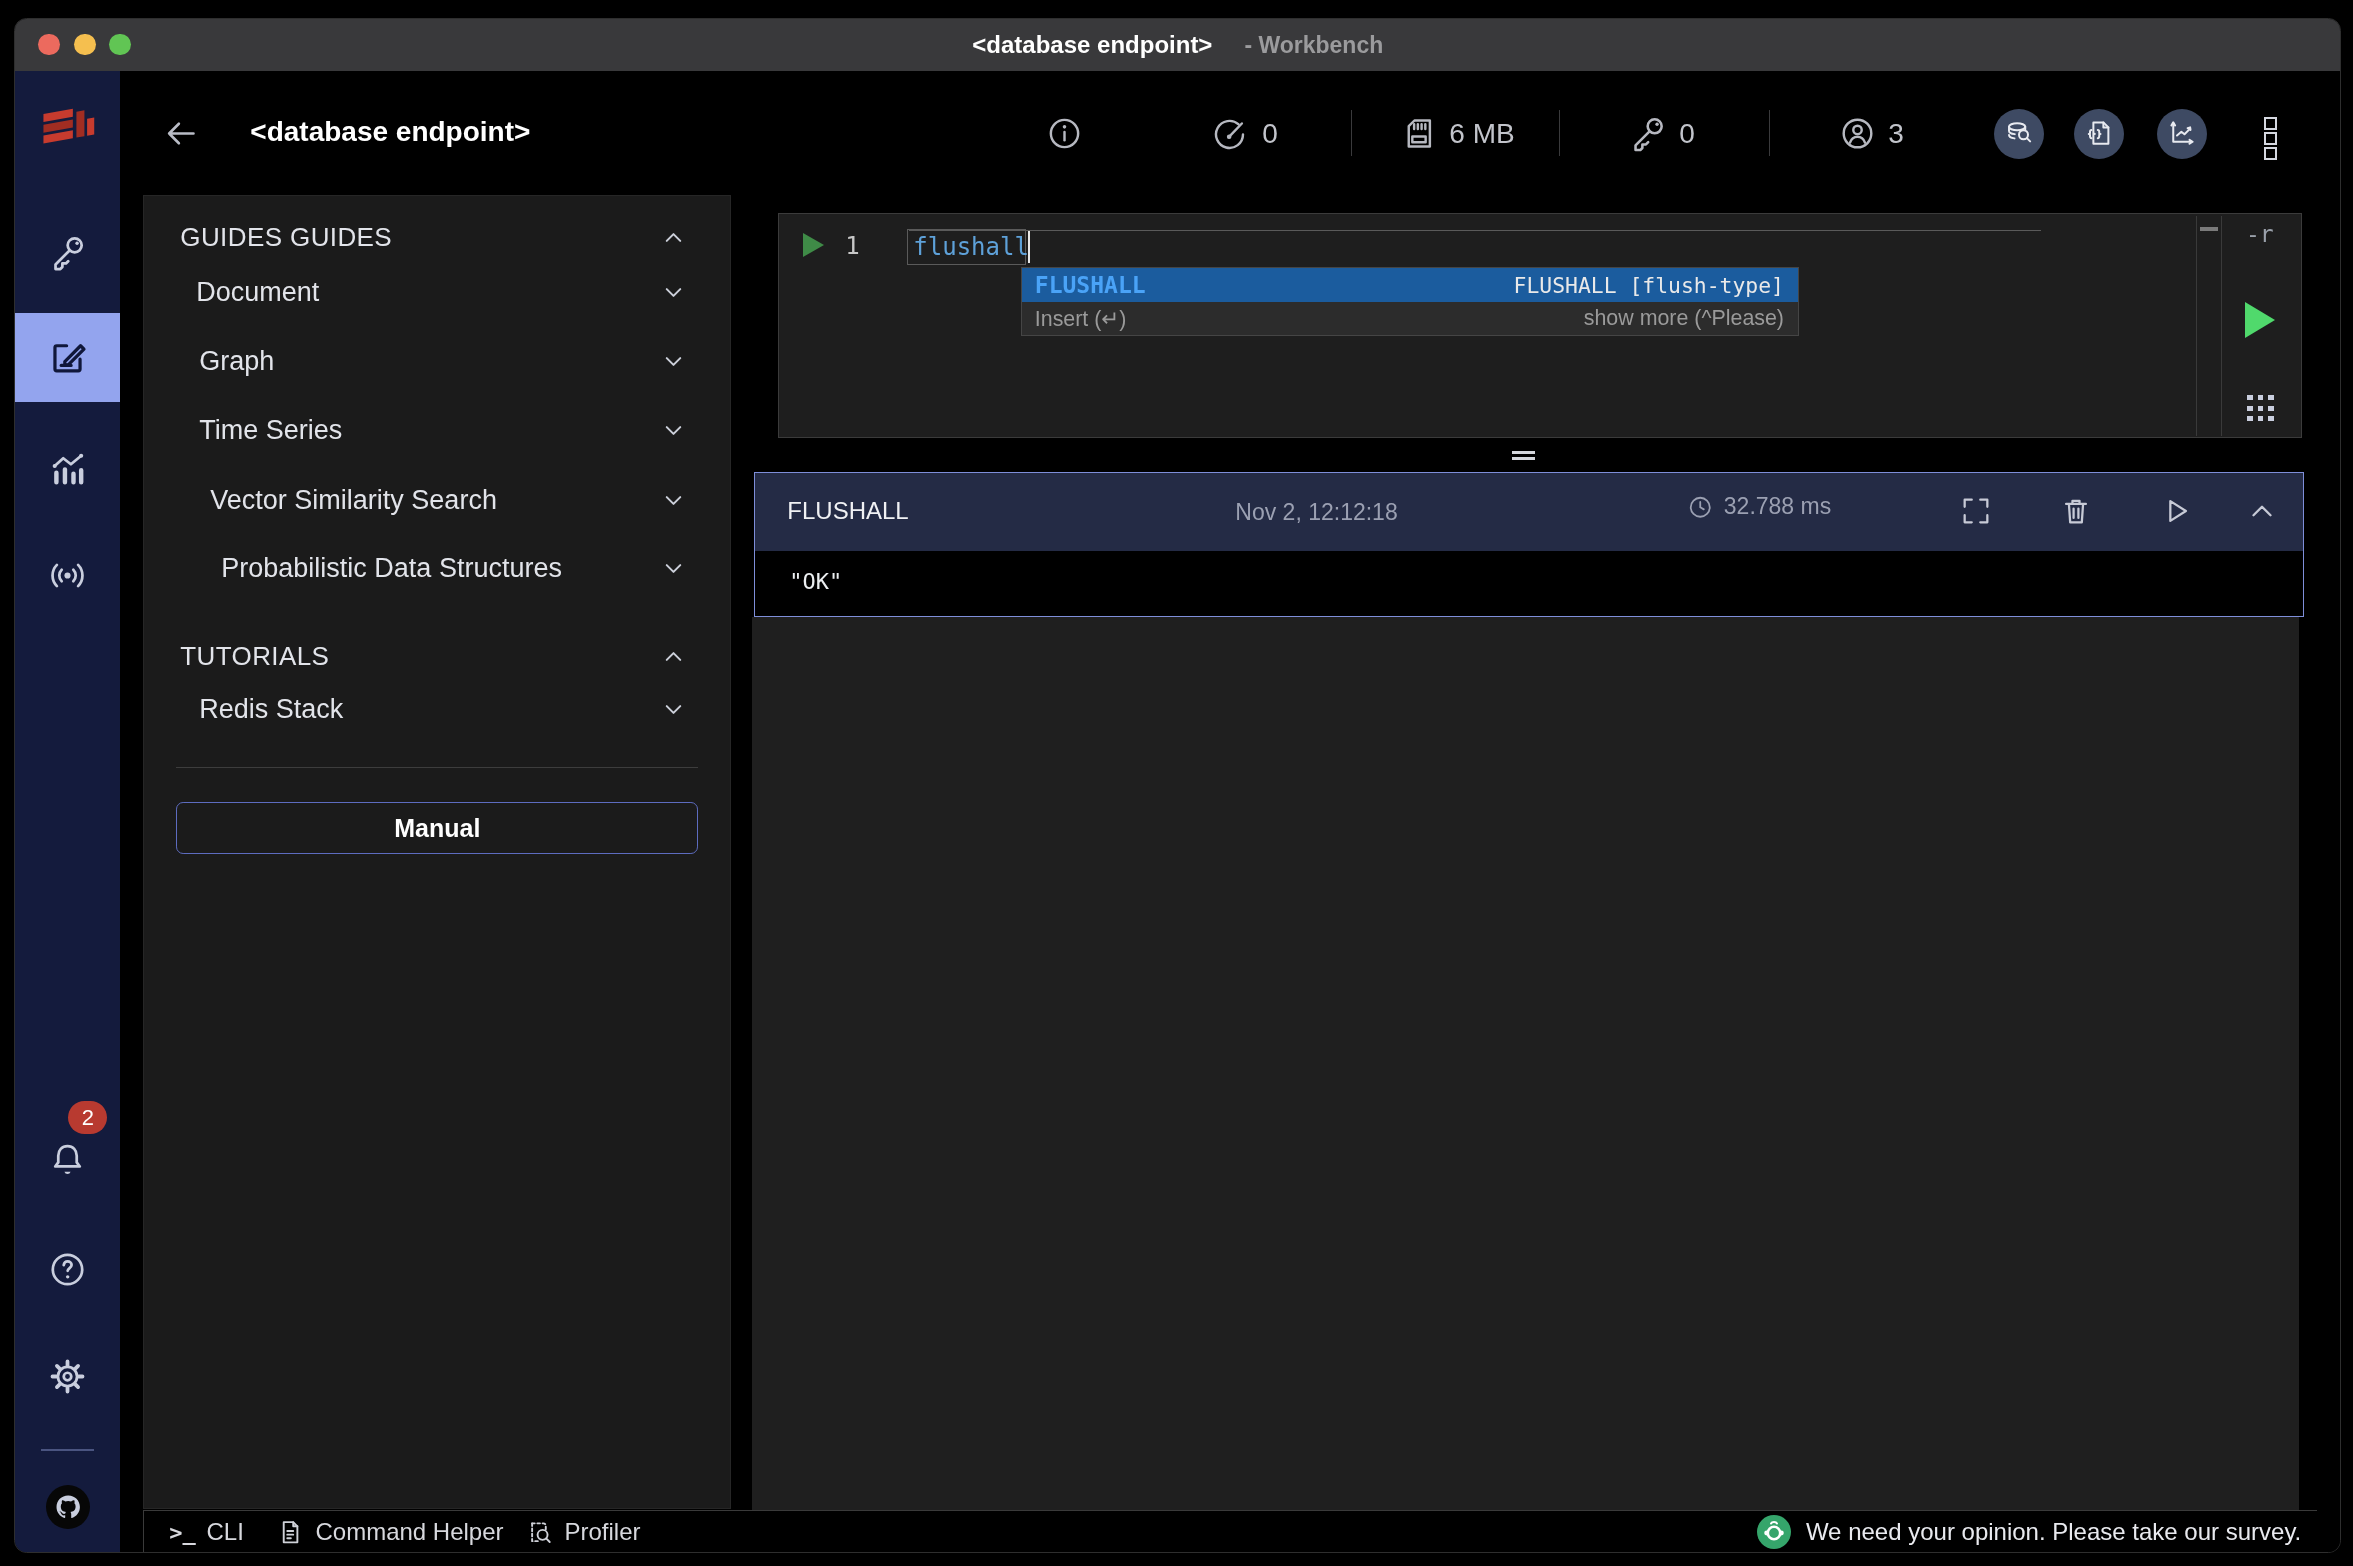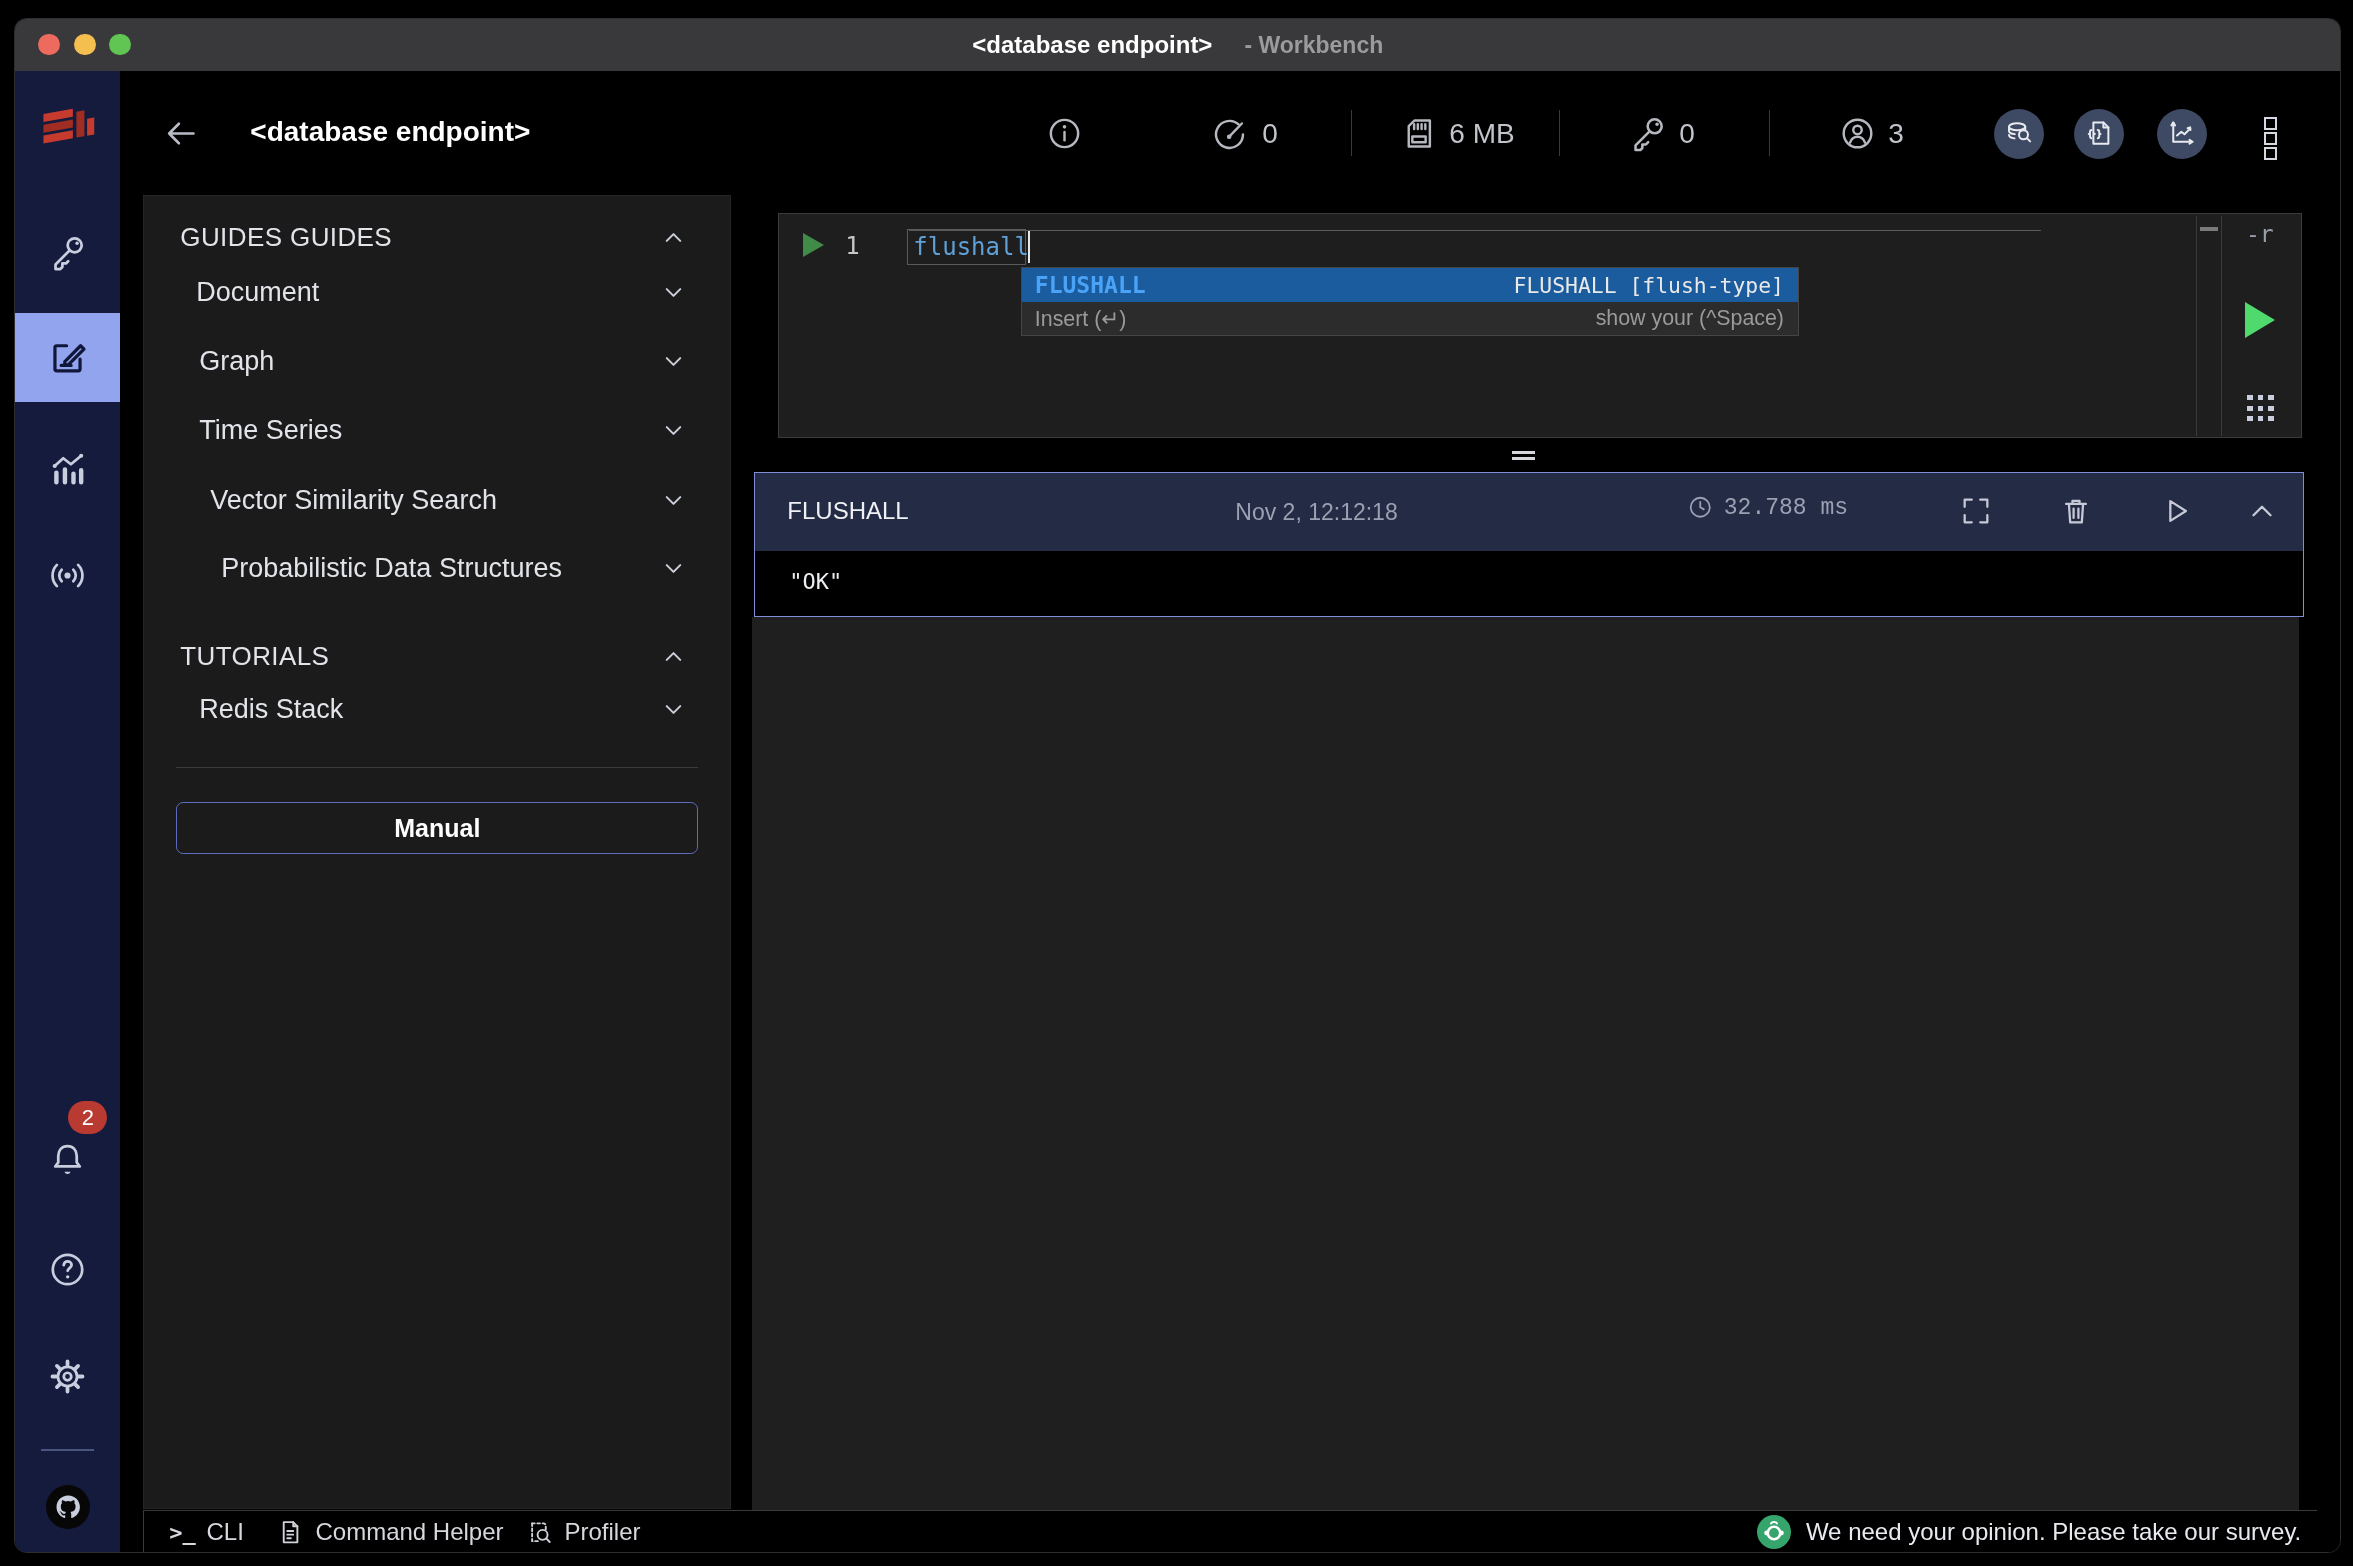--- a/index.html
+++ b/index.html
@@ -64,21 +64,21 @@
   #suggest .row2 span{color:#9a9a9a;font-size:21.4px;}
   
   #splitter{position:absolute;left:1392px;top:380px;width:23px;height:10.7px;}
   #splitter i{display:block;width:23px;height:2.7px;background:#d4d6dc;margin-bottom:3.6px;}
   
   #results-region{position:absolute;left:632px;top:546px;width:1547px;height:893px;background:#1f1f1f;}
   #result-card{position:absolute;left:634px;top:401px;width:1550px;height:145px;border:1.8px solid #7e8ed9;box-sizing:border-box;background:#000;}
   #result-head{position:absolute;left:0;top:0;width:100%;height:78px;background:#242b45;}
   #result-head .cmd{position:absolute;left:32px;top:24px;color:#f0f1f4;font-size:24px;font-weight:500;}
   #result-head .ts{position:absolute;left:480px;top:26px;color:#9ba0b2;font-size:23px;}
-  #result-head .dur{position:absolute;left:931px;top:19.6px;display:flex;align-items:flex-end;gap:9px;color:#9ba0b2;font-size:23px;font-family:Liberation Mono, monospace;}
+  #result-head .dur{position:absolute;left:931px;top:19.6px;display:flex;align-items:flex-start;gap:9px;color:#9ba0b2;font-size:23px;}
   .rh-icon{position:absolute;top:21.4px;width:34px;height:34px;}
   .rh-icon svg{stroke:#c7cad6;fill:none;stroke-width:1.6;stroke-linecap:round;stroke-linejoin:round;}
   #result-body .out{position:absolute;left:34px;top:96px;color:#eceff1;font-size:22px;}
   
   #bottombar{position:absolute;left:23px;top:1439px;width:2174px;height:43px;border-top:0.9px solid #3a3a3a;border-left:0.9px solid #3a3a3a;box-sizing:border-box;background:#000;}
   .bb-item{position:absolute;top:0;height:42px;display:flex;align-items:center;gap:10.7px;color:#d7d8dd;font-size:24px;font-weight:500;}
   .bb-item svg{stroke:#cfd1d8;fill:none;stroke-width:1.6;stroke-linecap:round;stroke-linejoin:round;}
   #survey{position:absolute;right:16px;top:0;height:42px;display:flex;align-items:center;gap:14.3px;}
   #survey .txt{color:#e9eaef;font-size:24px;}
 </style>
@@ -341,21 +341,21 @@
             <i></i>
         </div>
 
         <div id="suggest">
           <div class="row1">
             <span class="name mono">FLUSHALL</span>
             <span class="sig mono">FLUSHALL [flush-type]</span>
           </div>
           <div class="row2">
             <span>Insert (↵)</span>
-            <span>show your (^Space)</span>
+            <span>show more (^Please)</span>
           </div>
         </div>
       </div>
 
       <div id="splitter">
           <i></i>
           <i></i>
         </div>
 
       <div id="results-region"></div>

